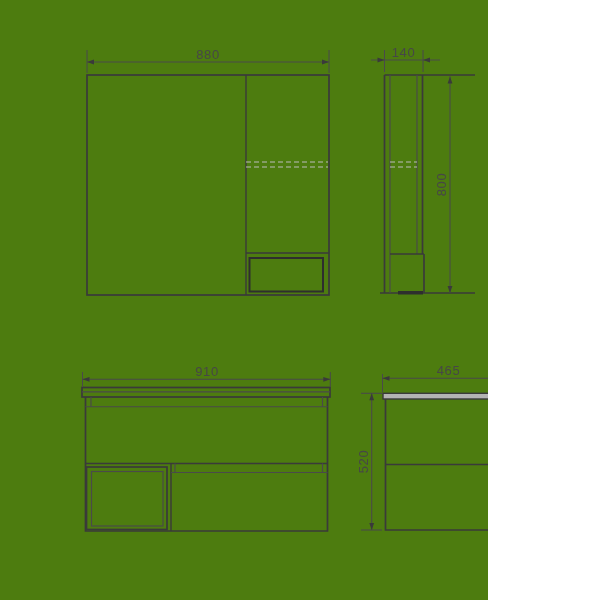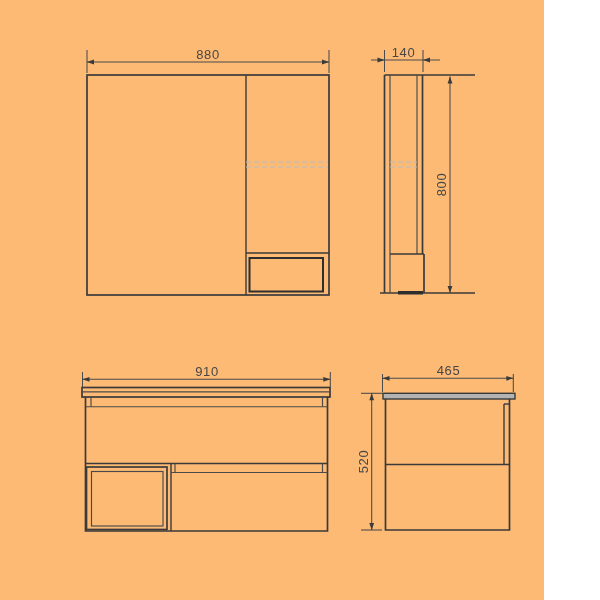--- a/index.html
+++ b/index.html
@@ -5,23 +5,23 @@
   html, body {
     margin: 0;
     padding: 0;
     width: 600px;
     height: 600px;
     background: #ffffff;
     font-family: "Liberation Sans", sans-serif;
   }
   .canvas-wrap {
     position: relative;
-    width: 544px;
+    width: 488px;
     height: 600px;
-    background: #fdba74;
+    background: #4d7c0f;
     overflow: hidden;
   }
   svg { display: block; }
   .ln   { stroke: #3a3a3a; stroke-width: 1.7; fill: none; }
   .med  { stroke: #3a3a3a; stroke-width: 1.4; fill: none; }
   .thin { stroke: #4a4a4a; stroke-width: 1.15; fill: none; }
   .thick{ stroke: #2e2e2e; stroke-width: 2; fill: none; }
   .hid  { stroke: #bcbcbc; stroke-width: 1.2; fill: none; stroke-dasharray: 5 3; }
   .dim  { stroke: #4a4a4a; stroke-width: 1.05; fill: none; }
   .arr  { fill: #3a3a3a; stroke: none; }

